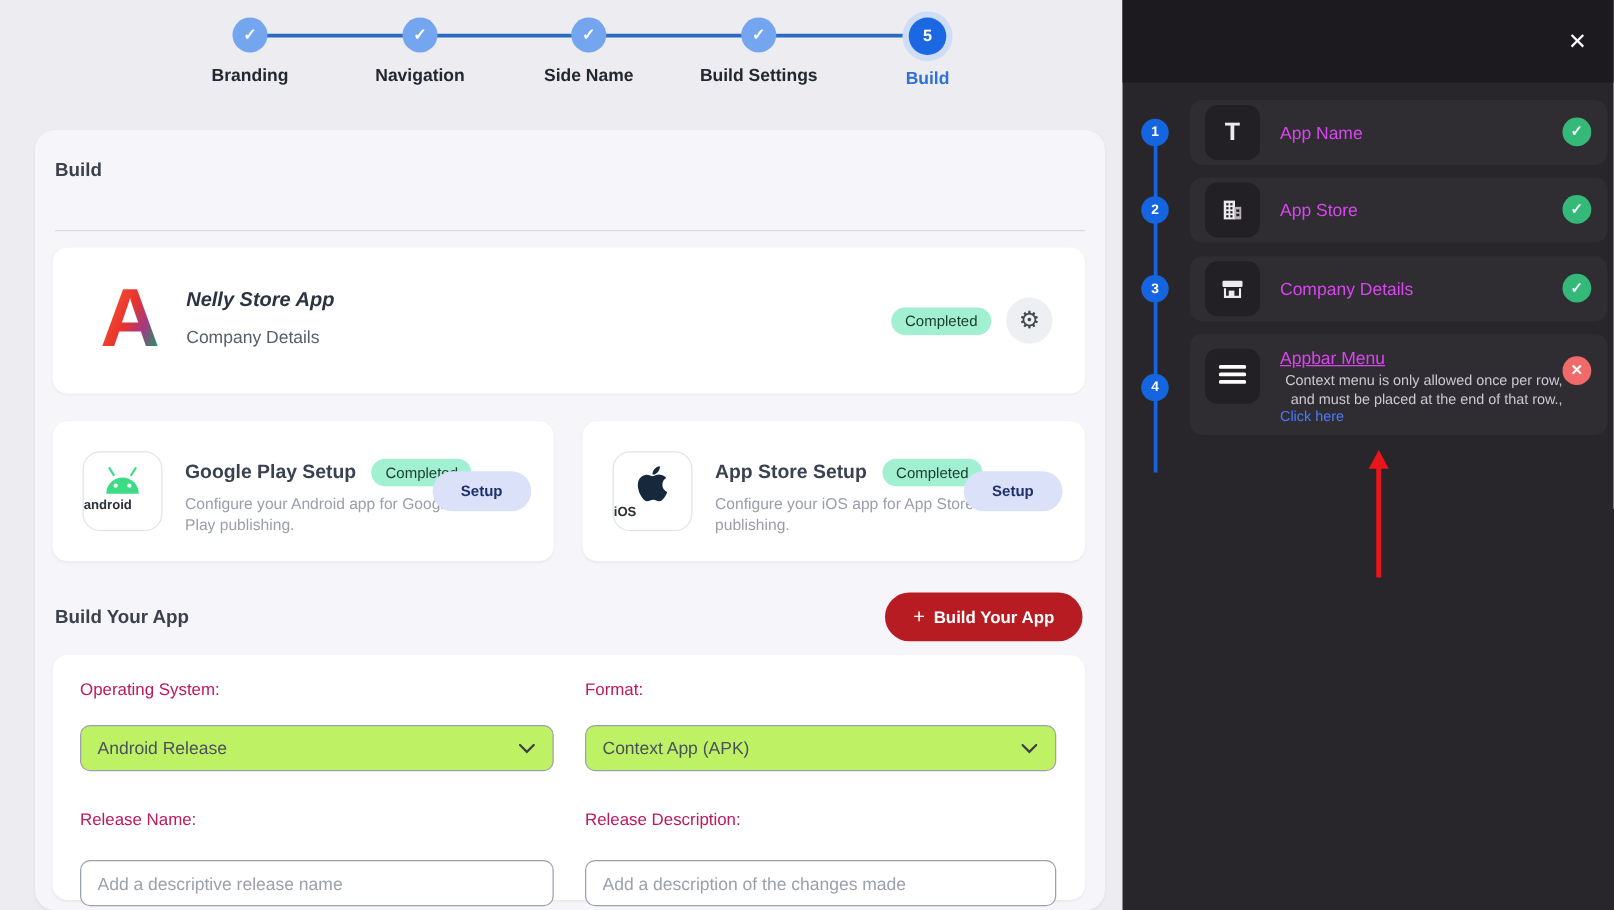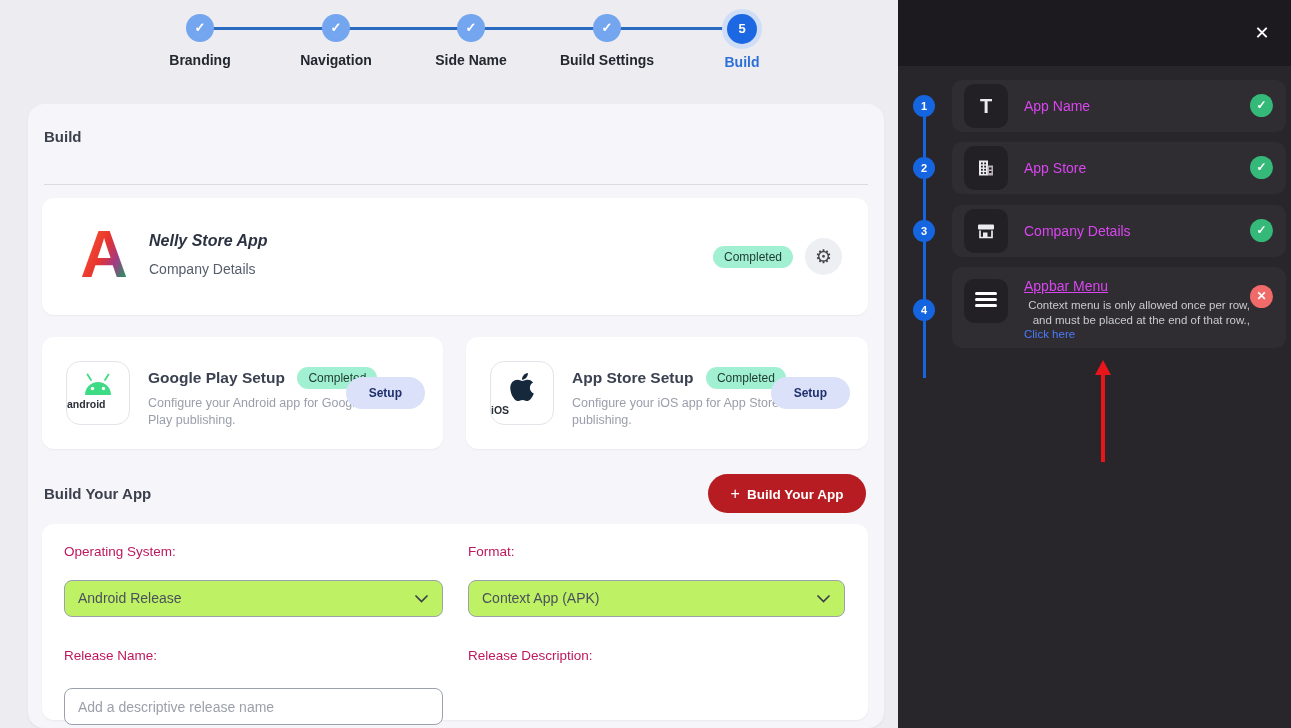--- a/index.html
+++ b/index.html
@@ -200,20 +200,21 @@
         <div class="f-select f-col-r">
           <span class="val">Context App (APK)</span>
           <svg width="13" height="8" viewBox="0 0 13 8">
               <polyline points="1,1 6.5,6.5 12,1" fill="none" stroke="#3a3f4a" stroke-width="1.7" stroke-linecap="round"></polyline>
             </svg>
         </div>
 
         <div class="f-label f-col-l row2">Release Name:</div>
         <div class="f-label f-col-r row2">Release Description:</div>
         <input class="f-input f-col-l" type="text" placeholder="Add a descriptive release name" style="">
+        <input class="f-input f-col-r" type="text" placeholder="Add a description of the changes made" style="">
       </div>
     </div>
   </div>
 
   <div class="panel">
     <div class="panel-header">
       <button class="panel-close">✕</button>
     </div>
 
     <div class="cl-line"></div>

